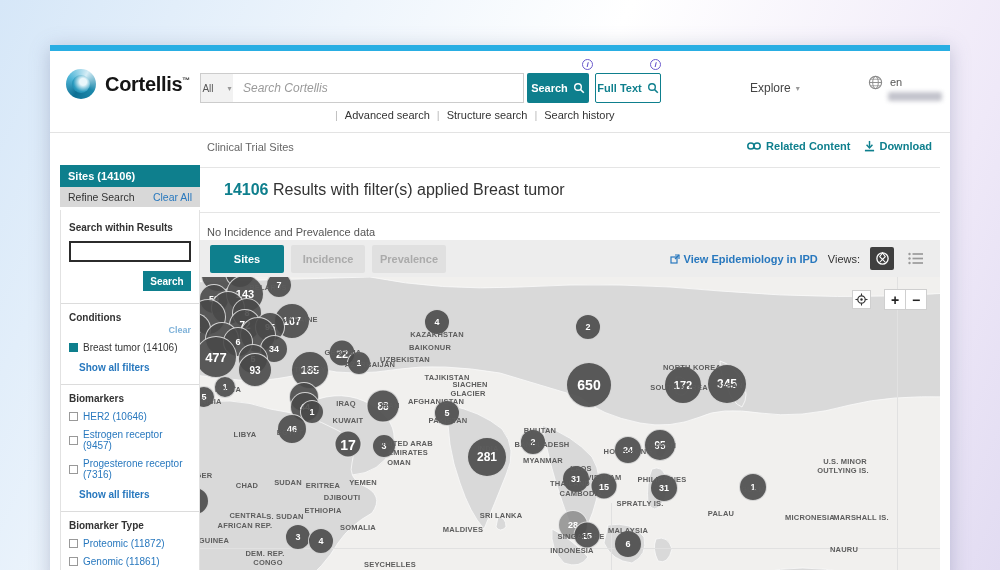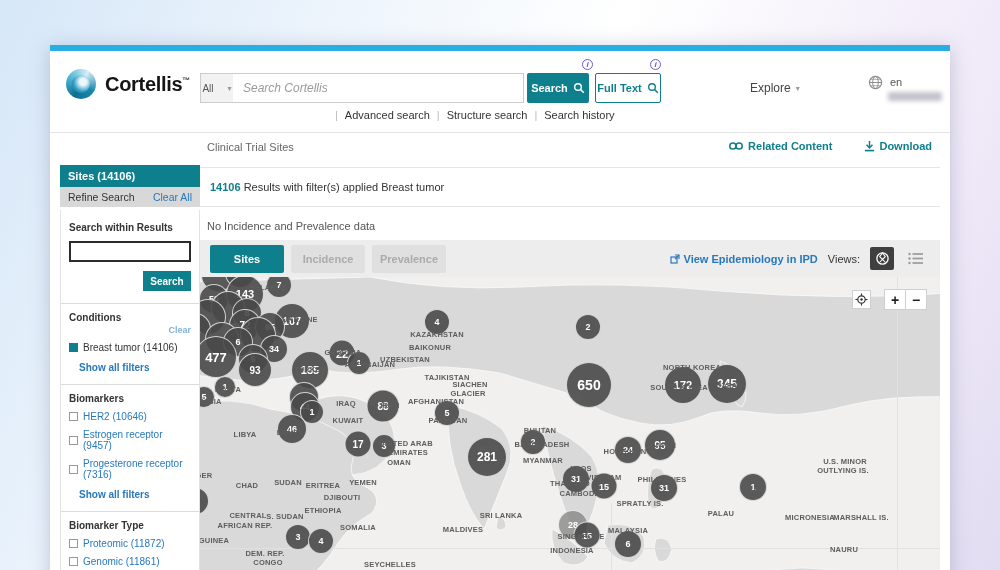--- a/index.html
+++ b/index.html
@@ -56,25 +56,25 @@
   .fclear { text-align:right; font-size:9px; color:#7fb2d9; margin:1px 0 2px; cursor:pointer;font-weight:bold; }
   .frow { display:flex; align-items:center; gap:5px; margin:7px 0; cursor:pointer; }
   .cb { width:9px; height:9px; border:1px solid #999; background:#fff; flex:none; }
   .cbon { background:var(--primary-teal,#0E7F8D); border-color:var(--primary-teal,#0E7F8D); }
   .flabel { font-size:10px; color:#333; }
   .flink { color:var(--link-blue,#2878BE); }
   .fmore { font-size:10px; font-weight:bold; color:var(--link-blue,#2878BE); margin:9px 0 1px 10px; cursor:pointer; }
 
   
   .page-title { position:absolute; left:157px; top:96px; font-size:11px; color:#666; }
-  .topactions { position:absolute; right:18px; top:95px; display:flex; gap:32px; font-size:11px; font-weight:bold;
+  .topactions { position:absolute; right:18px; top:95px; display:flex; gap:14px; font-size:11px; font-weight:bold;
     color:var(--primary-teal,#0E7F8D); }
   .action { display:flex; align-items:center; gap:4px; cursor:pointer; }
   .resultsbar { position:absolute; left:150px; top:122px; width:740px; border-top:1px solid #e5e5e5; }
-  .results-line { padding:13px 10px; font-size:11px; color:#333; border-bottom:1px solid #e5e5e5; }
+  .results-line { padding:13px 24px; font-size:16px; color:#333; border-bottom:1px solid #e5e5e5; }
   .results-count { color:var(--primary-teal,#0E7F8D); font-weight:bold; cursor:pointer; }
   .nodata { padding:13px 7px; font-size:11px; color:#555; }
   .tabband { position:absolute; left:150px; top:195px; width:740px; height:37px; background:#ededed; display:flex; align-items:center; }
   #tabs { display:flex; gap:7px; margin-left:10px; }
   .tab { width:74px; height:28px; display:flex; align-items:center; justify-content:center; font-size:11px;
     font-weight:bold; background:#e0e0e0; color:#ababab; border-radius:2px; cursor:pointer; }
   .tabactive { background:var(--primary-teal,#0E7F8D); color:#fff; }
   .bandright { margin-left:auto; display:flex; align-items:center; gap:10px; margin-right:12px; }
   .epilink { color:var(--link-blue,#2878BE); font-weight:bold; font-size:11px; display:flex; gap:4px; align-items:center; cursor:pointer; }
   .views-label { font-size:11px; color:#333; }
@@ -305,21 +305,21 @@
         <div class="bubble" style="left:110px;top:93px;width:38px;height:38px;font-size:11px">185</div>
         <div class="bubble" style="left:142px;top:76px;width:27px;height:27px;font-size:11px">22</div>
         <div class="bubble" style="left:159px;top:86px;width:24px;height:24px;font-size:9px">1</div>
         <div class="bubble" style="left:25px;top:110px;width:22px;height:22px;font-size:9px">1</div>
         <div class="bubble" style="left:4px;top:120px;width:22px;height:22px;font-size:9px">5</div>
         <div class="bubble" style="left:104px;top:120px;width:30px;height:30px;font-size:9px"></div>
         <div class="bubble" style="left:105px;top:130px;width:30px;height:30px;font-size:9px">44</div>
         <div class="bubble" style="left:112px;top:135px;width:24px;height:24px;font-size:9px">1</div>
         <div class="bubble" style="left:183px;top:129px;width:33px;height:33px;font-size:10px">88</div>
         <div class="bubble" style="left:92px;top:152px;width:30px;height:30px;font-size:9px">46</div>
-        <div class="bubble" style="left:158px;top:167px;width:27px;height:27px;font-size:10px">17</div>
+        <div class="bubble" style="left:148px;top:167px;width:27px;height:27px;font-size:14px">17</div>
         <div class="bubble" style="left:184px;top:169px;width:24px;height:24px;font-size:9px">3</div>
         <div class="bubble" style="left:-5px;top:224px;width:28px;height:28px;font-size:9px">10</div>
         <div class="bubble" style="left:98px;top:260px;width:26px;height:26px;font-size:9px">3</div>
         <div class="bubble" style="left:121px;top:264px;width:26px;height:26px;font-size:9px">4</div>
         <div class="bubble" style="left:237px;top:45px;width:26px;height:26px;font-size:9px">4</div>
         <div class="bubble" style="left:388px;top:50px;width:26px;height:26px;font-size:9px">2</div>
         <div class="bubble" style="left:389px;top:108px;width:46px;height:46px;font-size:14px">650</div>
         <div class="bubble" style="left:483px;top:108px;width:38px;height:38px;font-size:11px">172</div>
         <div class="bubble" style="left:527px;top:107px;width:40px;height:40px;font-size:12px">345</div>
         <div class="bubble" style="left:247px;top:136px;width:26px;height:26px;font-size:9px">5</div>

